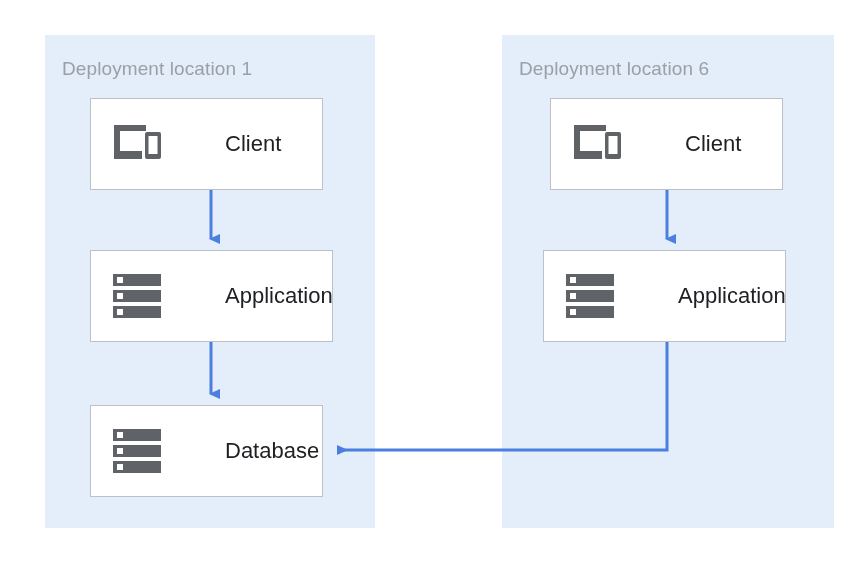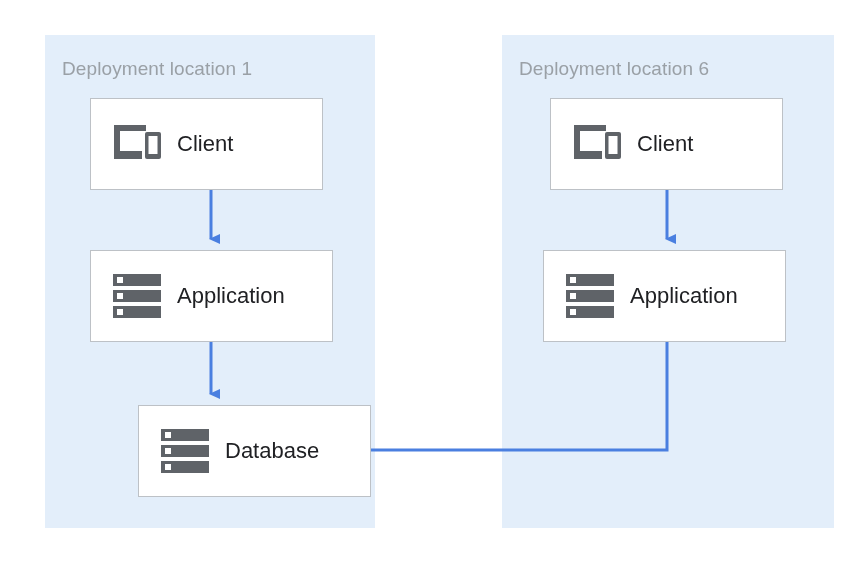--- a/index.html
+++ b/index.html
@@ -38,20 +38,21 @@
   }
 
   .node {
     position: absolute;
     background: #ffffff;
     border: 1px solid #bdc1c6;
     box-sizing: border-box;
     display: flex;
     flex-direction: row;
     align-items: center;
+    gap: 48px;
   }
 
   .node-icon {
     flex: 0 0 auto;
     width: 56px;
     height: 46px;
     margin-left: 18px;
     display: flex;
     align-items: center;
     justify-content: center;
@@ -132,21 +133,21 @@
         <rect x="6" y="4" width="6" height="6" fill="#ffffff"></rect>
         <rect x="2" y="17" width="48" height="12" fill="#5f6368"></rect>
         <rect x="6" y="20" width="6" height="6" fill="#ffffff"></rect>
         <rect x="2" y="33" width="48" height="12" fill="#5f6368"></rect>
         <rect x="6" y="36" width="6" height="6" fill="#ffffff"></rect>
       </svg>
     </span>
     <span class="node-label">Application</span>
   </div>
 
-  <div class="node" style="left:78px; top:405px; width:233px; height:92px;margin-left:48px;">
+  <div class="node" style="left:78px; top:405px; width:233px; height:92px;">
     <span class="node-icon">
       <svg width="52" height="46" viewBox="0 0 52 46">
         <rect x="2" y="1" width="48" height="12" fill="#5f6368"></rect>
         <rect x="6" y="4" width="6" height="6" fill="#ffffff"></rect>
         <rect x="2" y="17" width="48" height="12" fill="#5f6368"></rect>
         <rect x="6" y="20" width="6" height="6" fill="#ffffff"></rect>
         <rect x="2" y="33" width="48" height="12" fill="#5f6368"></rect>
         <rect x="6" y="36" width="6" height="6" fill="#ffffff"></rect>
       </svg>
     </span>

